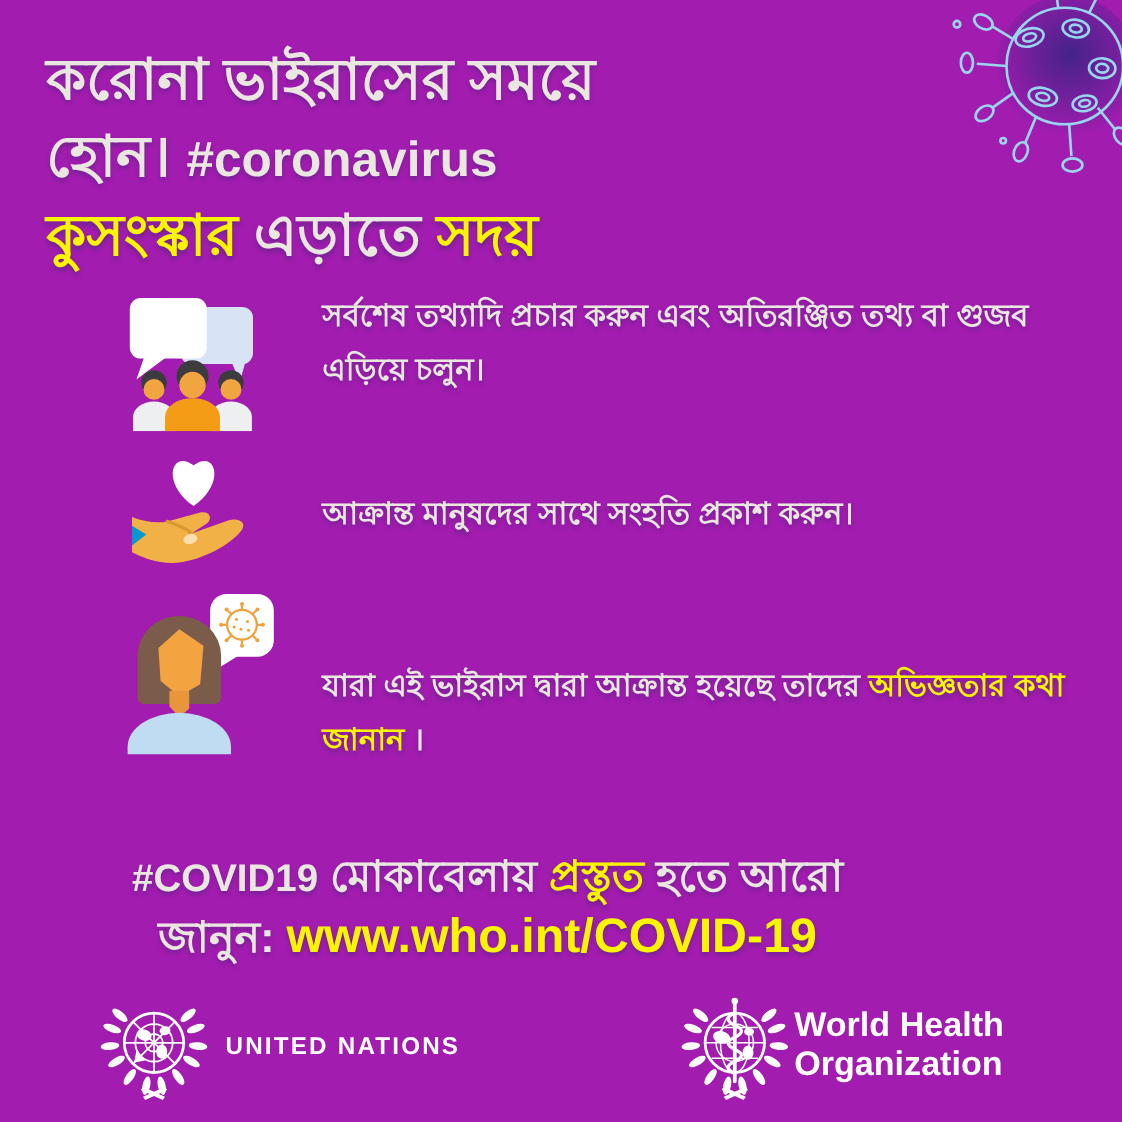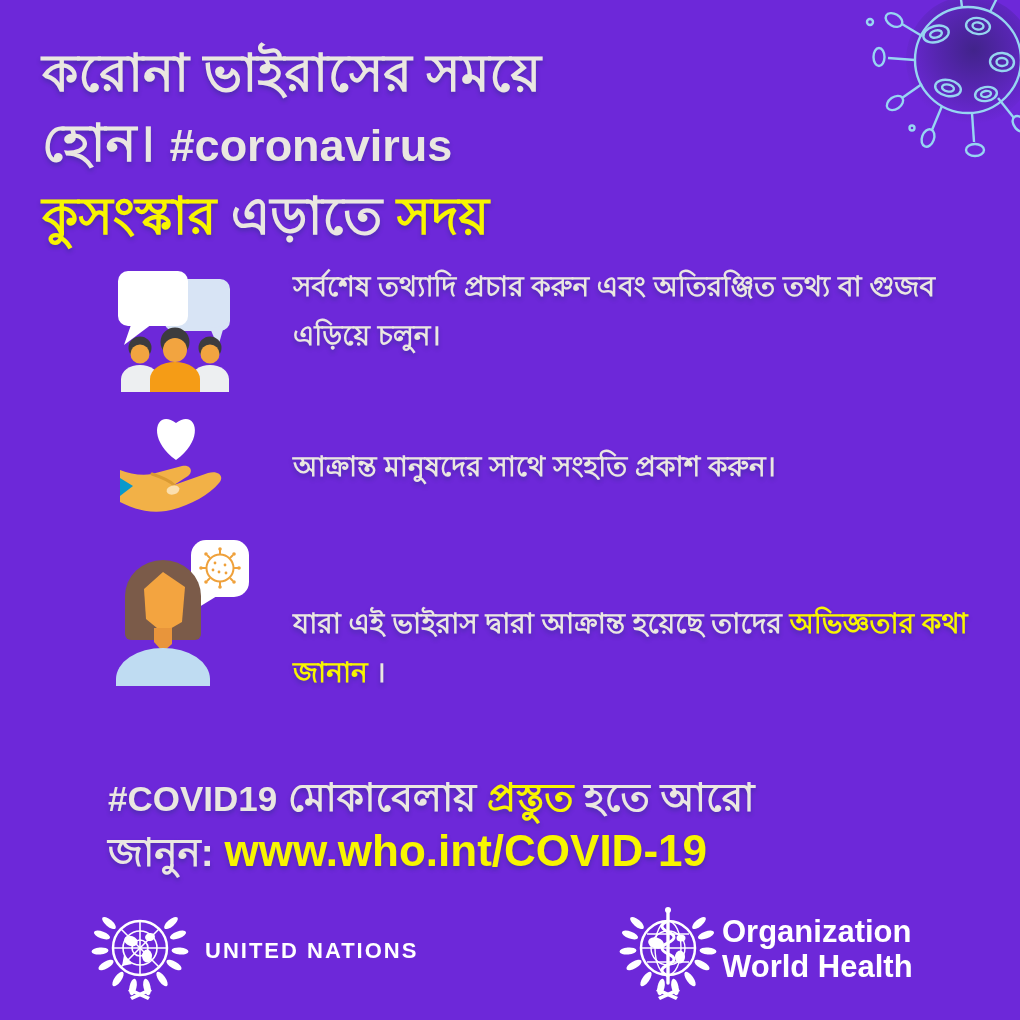--- a/index.html
+++ b/index.html
@@ -1,18 +1,18 @@
 <!DOCTYPE html>
 <html><head>
 <meta charset="utf-8">
 <style>
   html,body { margin:0; padding:0; }
   .poster {
     position:relative; width:1020px; height:1020px;
-    background:#6d28d9; overflow:hidden;
+    background:#a21caf; overflow:hidden;
     font-family:"Liberation Sans", sans-serif; font-weight:bold;
     color:#EAE7E1;
   }
   .shadowed { text-shadow:0 3px 4px rgba(0,50,80,0.28); }
   .hl { color:#F8F500; }
 
   
   .heading { position:absolute; left:42px; top:38px; font-size:52px; line-height:70px; white-space:nowrap; }
   .heading .latin { font-size:45px; }
 
@@ -21,21 +21,21 @@
   .tip1-text { left:293px; top:262px; width:672px; }
   .tip2-text { left:293px; top:442px; width:672px; }
   .tip3-text { left:293px; top:599px; width:692px; }
 
   .tip-icon { position:absolute; }
   .tip1-icon { left:112px; top:266px; width:126px; height:126px; }
   .tip2-icon { left:116px; top:406px; width:120px; height:124px; }
   .tip3-icon { left:103px; top:540px; width:146px; height:146px; }
 
   
-  .footer { position:absolute; left:108px; top:772px; font-size:39px; line-height:52px; }
+  .footer { position:absolute; left:120px; top:772px; font-size:39px; line-height:52px;text-align:center; }
   .footer .latin { font-size:35px; }
   .footer .url { font-size:44px; }
 
   
   .emblem { position:absolute; width:100px; height:100px; }
   .un-emblem { left:90px; top:903px; }
   .who-emblem { left:618px; top:903px; }
   .un-label { position:absolute; left:205px; top:938px; font-size:22px; letter-spacing:2px; color:#FFFFFF; }
   .who-label { position:absolute; left:722px; top:914px; font-size:31px; line-height:35px; color:#FFFFFF; }
 
@@ -236,17 +236,17 @@
       <path d="M40,94 L60,85 L62,88 L42,97 Z"></path>
       <path d="M60,94 L40,85 L38,88 L58,97 Z"></path>
       <circle cx="50" cy="7" r="3"></circle>
     </g>
     <g stroke="#FFFFFF" fill="none" stroke-linecap="round">
       <line x1="50" y1="8" x2="50" y2="80" stroke-width="3.4"></line>
       <path d="M50,18 q-12,5 0,11 q12,5 0,11 q-12,5 0,11 q12,5 0,11 q-12,5 0,11" stroke-width="3"></path>
     </g>
   </svg>
   <div class="who-label">
+    <div>World Health</div>
     <div>Organization</div>
-    <div>World Health</div>
   </div>
 
 </div>
 
 </body></html>

